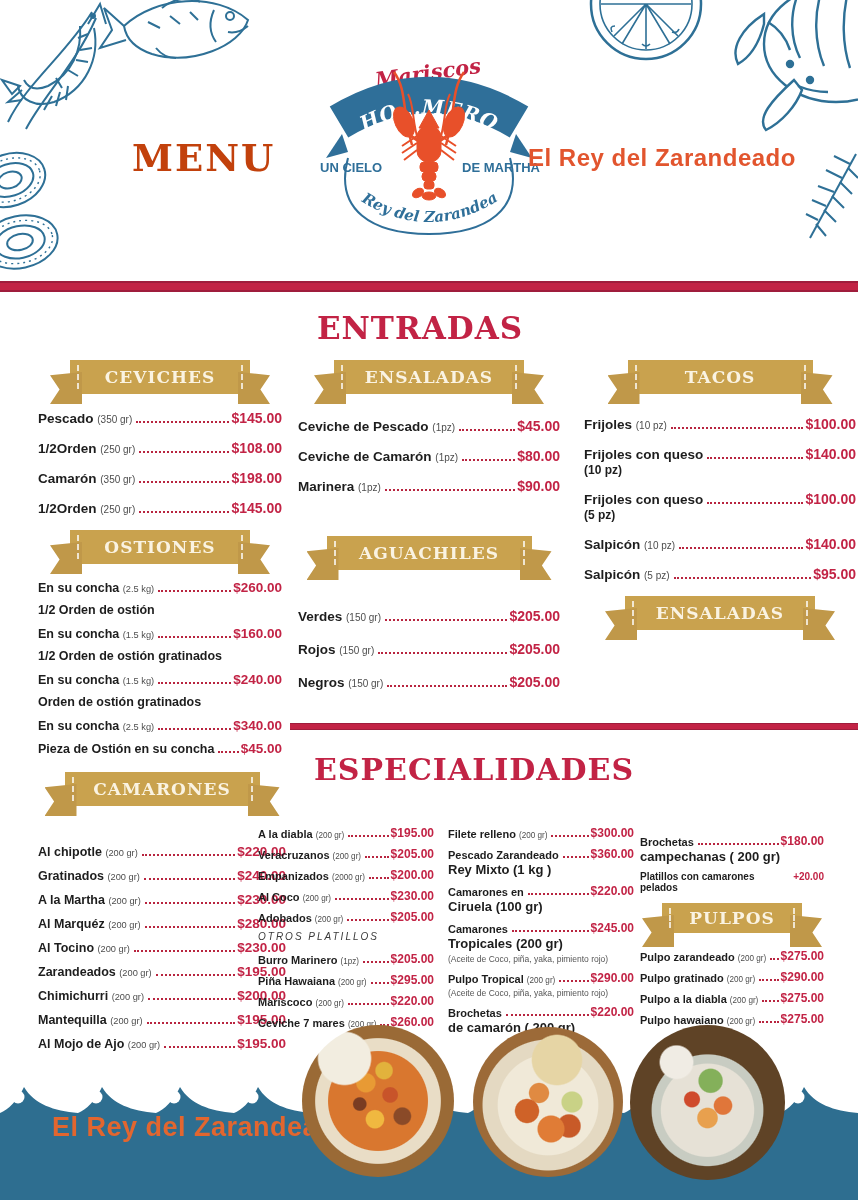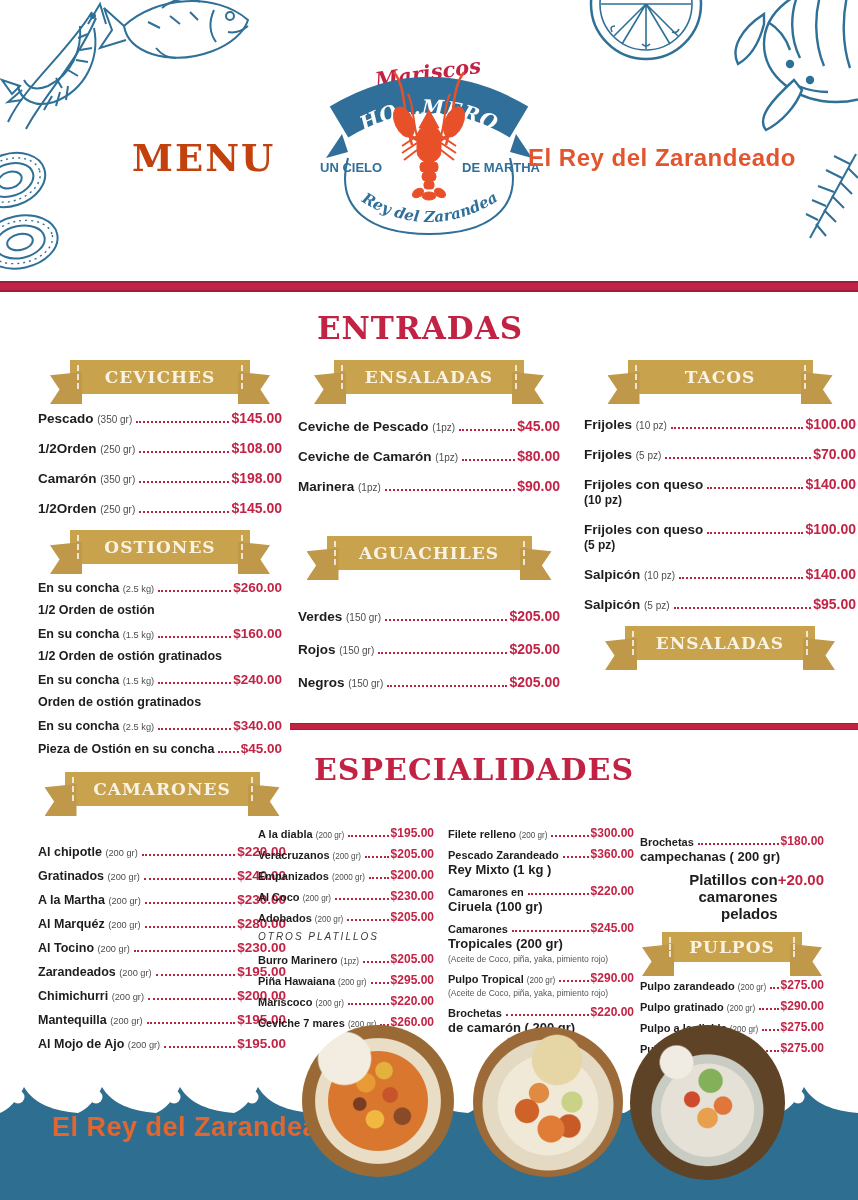--- a/index.html
+++ b/index.html
@@ -52,21 +52,21 @@
   .label-line{font-weight:bold;color:#1d1d1d;margin-bottom:9px;}
   .list-lg{font-size:13.5px;}  .list-lg .price{font-size:14px;}  .list-lg .item{margin-bottom:14px;}
   .list-lg .isub{font-size:12px;}
   .list-md{font-size:12.5px;}  .list-md .price{font-size:13.5px;} .list-md .item{margin-bottom:8px;}
   .list-md.roomy .item{margin-bottom:9px;}
   .list-sm{font-size:11px;}    .list-sm .price{font-size:12px;}   .list-sm .item{margin-bottom:7px;}
   .list-sm .isub{font-size:13px;}
   .gap-lg .item{margin-bottom:17px;}
   .subheading{font-style:italic;letter-spacing:2px;color:#3a3a3a;font-size:10px;text-align:left;
       margin:4px 0 10px;font-weight:400;}
-  .surcharge{display:flex;font-size:15px;margin:2px 0 10px;text-align:right;}
+  .surcharge{display:flex;font-size:10px;margin:2px 0 10px;}
   .surcharge .slabel{font-weight:bold;color:#1d1d1d;}
   .surcharge .sprice{font-weight:bold;color:#c22345;}
   
   #wave{position:absolute;left:0;bottom:0;z-index:1;}
   #footer-brand{position:absolute;left:52px;top:1112px;z-index:2;font-size:27px;font-weight:bold;
       color:#e2662f;letter-spacing:.5px;}
   .photo{position:absolute;z-index:3;border-radius:50%;}
   #photo1{left:302px;top:1025px;width:152px;height:152px;background:
     radial-gradient(circle at 28% 22%, #f2ede0 0 16%, rgba(0,0,0,0) 17%),
     radial-gradient(circle at 42% 38%, #e89a34 0 7%, rgba(0,0,0,0) 8%),
@@ -352,27 +352,20 @@
     <div class="list-lg" style="padding-top:6px">
         <div class="item">
           <div class="irow">
             <span class="iname">Frijoles <span class="wt">(10 pz)</span></span>
             <span class="dots"></span>
             <span class="price">$100.00</span>
           </div>
         </div>
         <div class="item">
           <div class="irow">
-            <span class="iname">Frijoles <span class="wt">(5 pz)</span></span>
-            <span class="dots"></span>
-            <span class="price">$70.00</span>
-          </div>
-        </div>
-        <div class="item">
-          <div class="irow">
             <span class="iname">Frijoles con queso </span>
             <span class="dots"></span>
             <span class="price">$140.00</span>
           </div>
           <div class="isub">(10 pz)</div>
         </div>
         <div class="item">
           <div class="irow">
             <span class="iname">Frijoles con queso </span>
             <span class="dots"></span>

